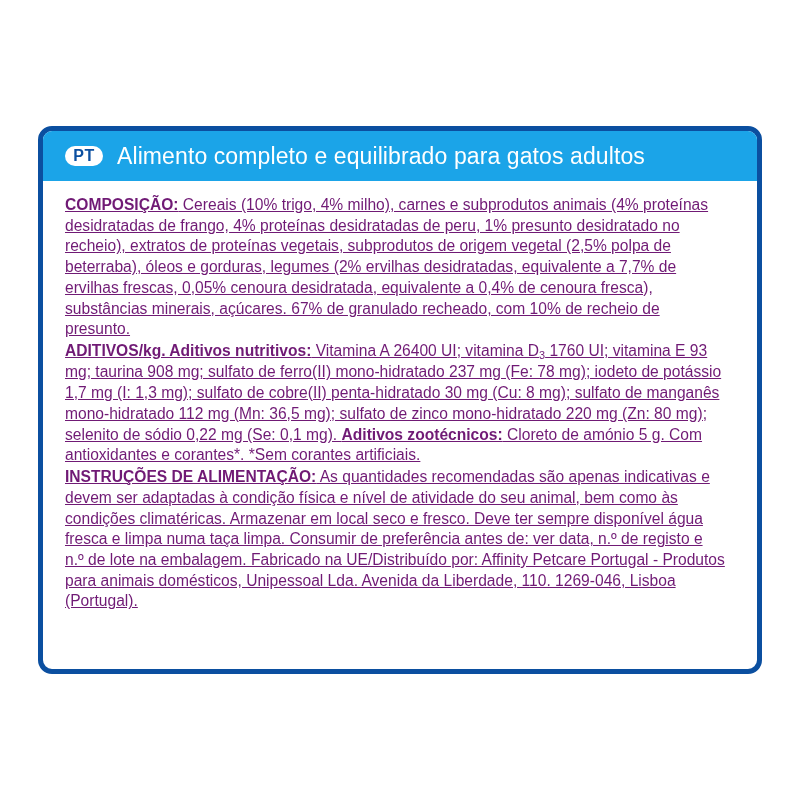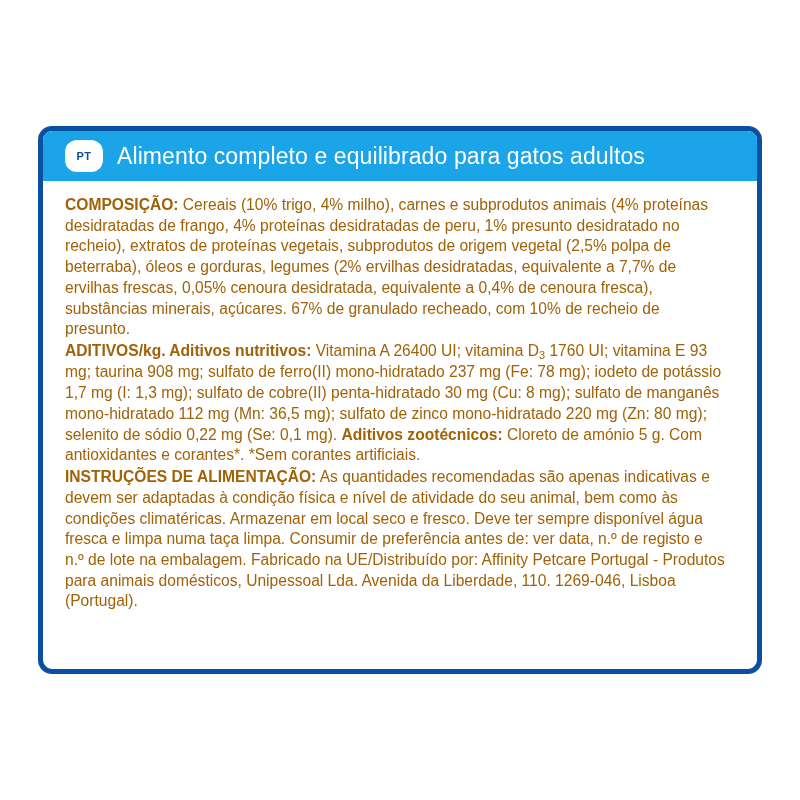--- a/index.html
+++ b/index.html
@@ -35,26 +35,26 @@
     display: flex;
     align-items: center;
     padding: 0 22px;
     box-sizing: border-box;
   }
   .lang-badge {
     display: inline-flex;
     align-items: center;
     justify-content: center;
     min-width: 38px;
-    height: 32px;
+    height: 20px;
     padding: 0 8px;
     background: #ffffff;
     color: #0b4fa0;
     border-radius: 12px;
-    font-size: 11px;
+    font-size: 16px;
     font-weight: bold;
     letter-spacing: 0.5px;
     box-sizing: border-box;
   }
   .lang-title {
     margin-left: 14px;
     color: #ffffff;
     font-size: 23px;
     font-weight: normal;
     letter-spacing: 0.1px;
@@ -62,21 +62,22 @@
   }
   .body-text {
     padding: 14px 20px 10px 22px;
     color: #14509c;
     font-size: 15.6px;
     line-height: 1.33;
     text-align: left;
   }
   .para {
     margin: 0 12px 1px 0;
-    color: #a16207;
+    color: #701a75;
+    text-decoration: underline;
   }
   .hdr {
     font-weight: bold;
   }
   sub {
     font-size: 0.7em;
     vertical-align: -0.25em;
   }
 </style>
 </head>

